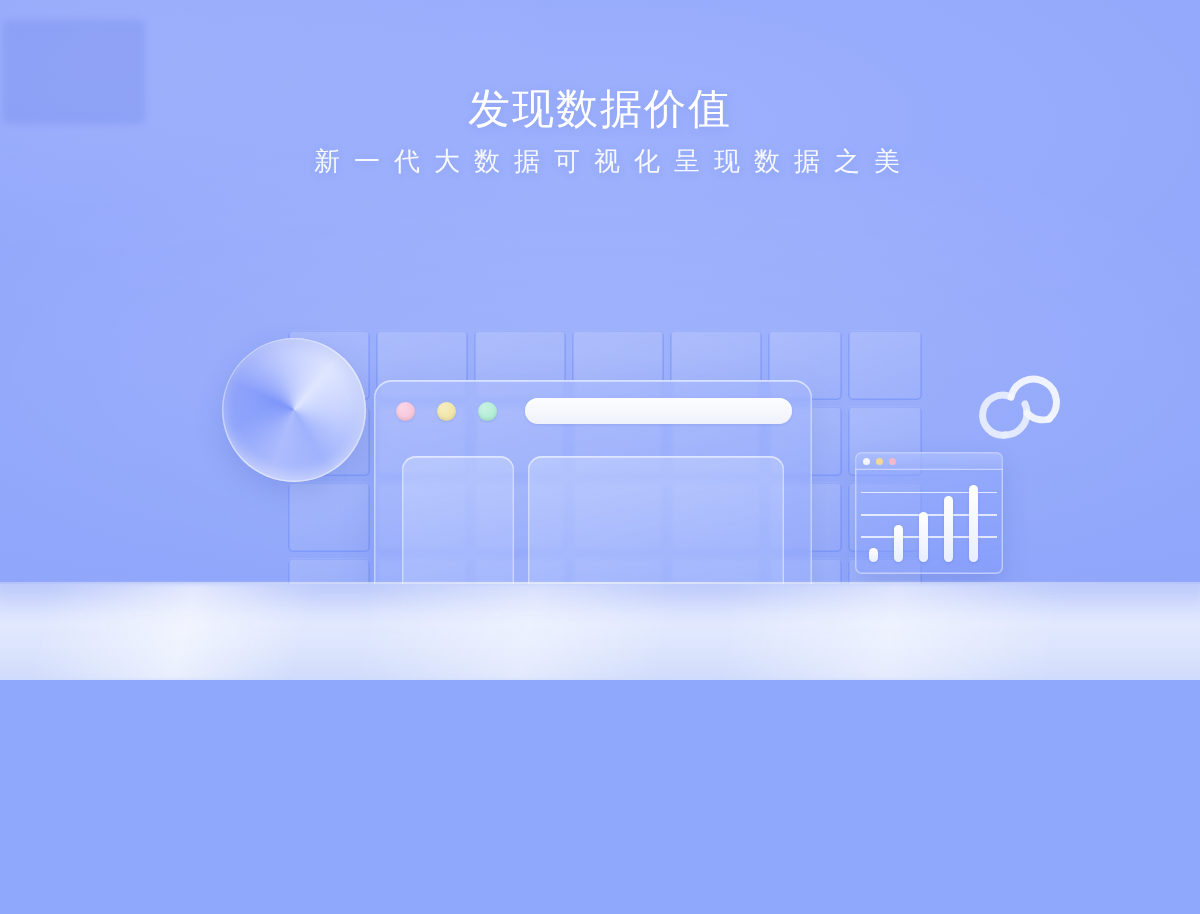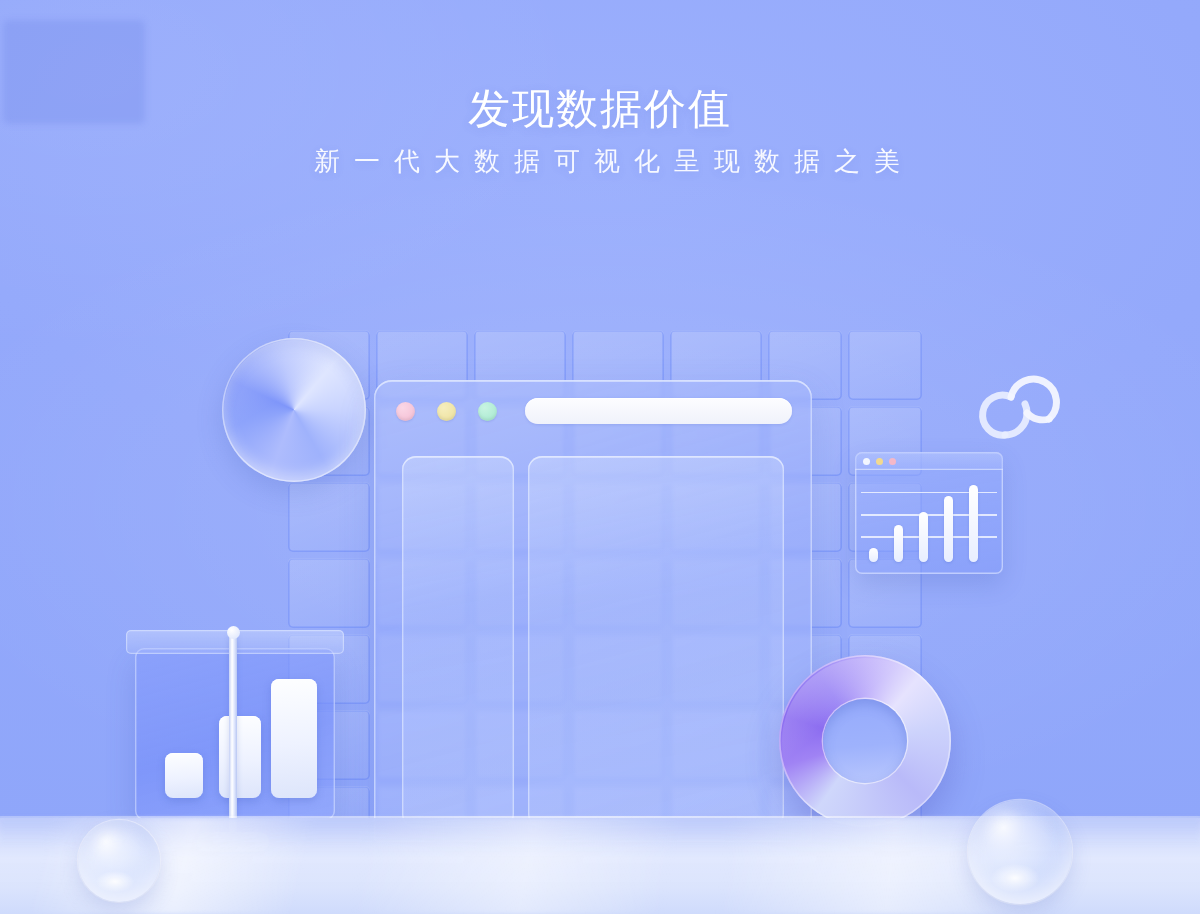--- a/index.html
+++ b/index.html
@@ -3,21 +3,21 @@
 <meta charset="utf-8">
 <style>
   html, body {
     margin: 0;
     padding: 0;
     background: #8fa8fb;
   }
   #stage {
     position: relative;
     width: 1200px;
-    height: 914px;
+    height: 680px;
     overflow: hidden;
     font-family: "Liberation Sans", "DejaVu Sans", sans-serif;
     background: #0369a1;
     user-select: none;
   }
 
   
   .bg-base {
     position: absolute; inset: 0;
     background:

